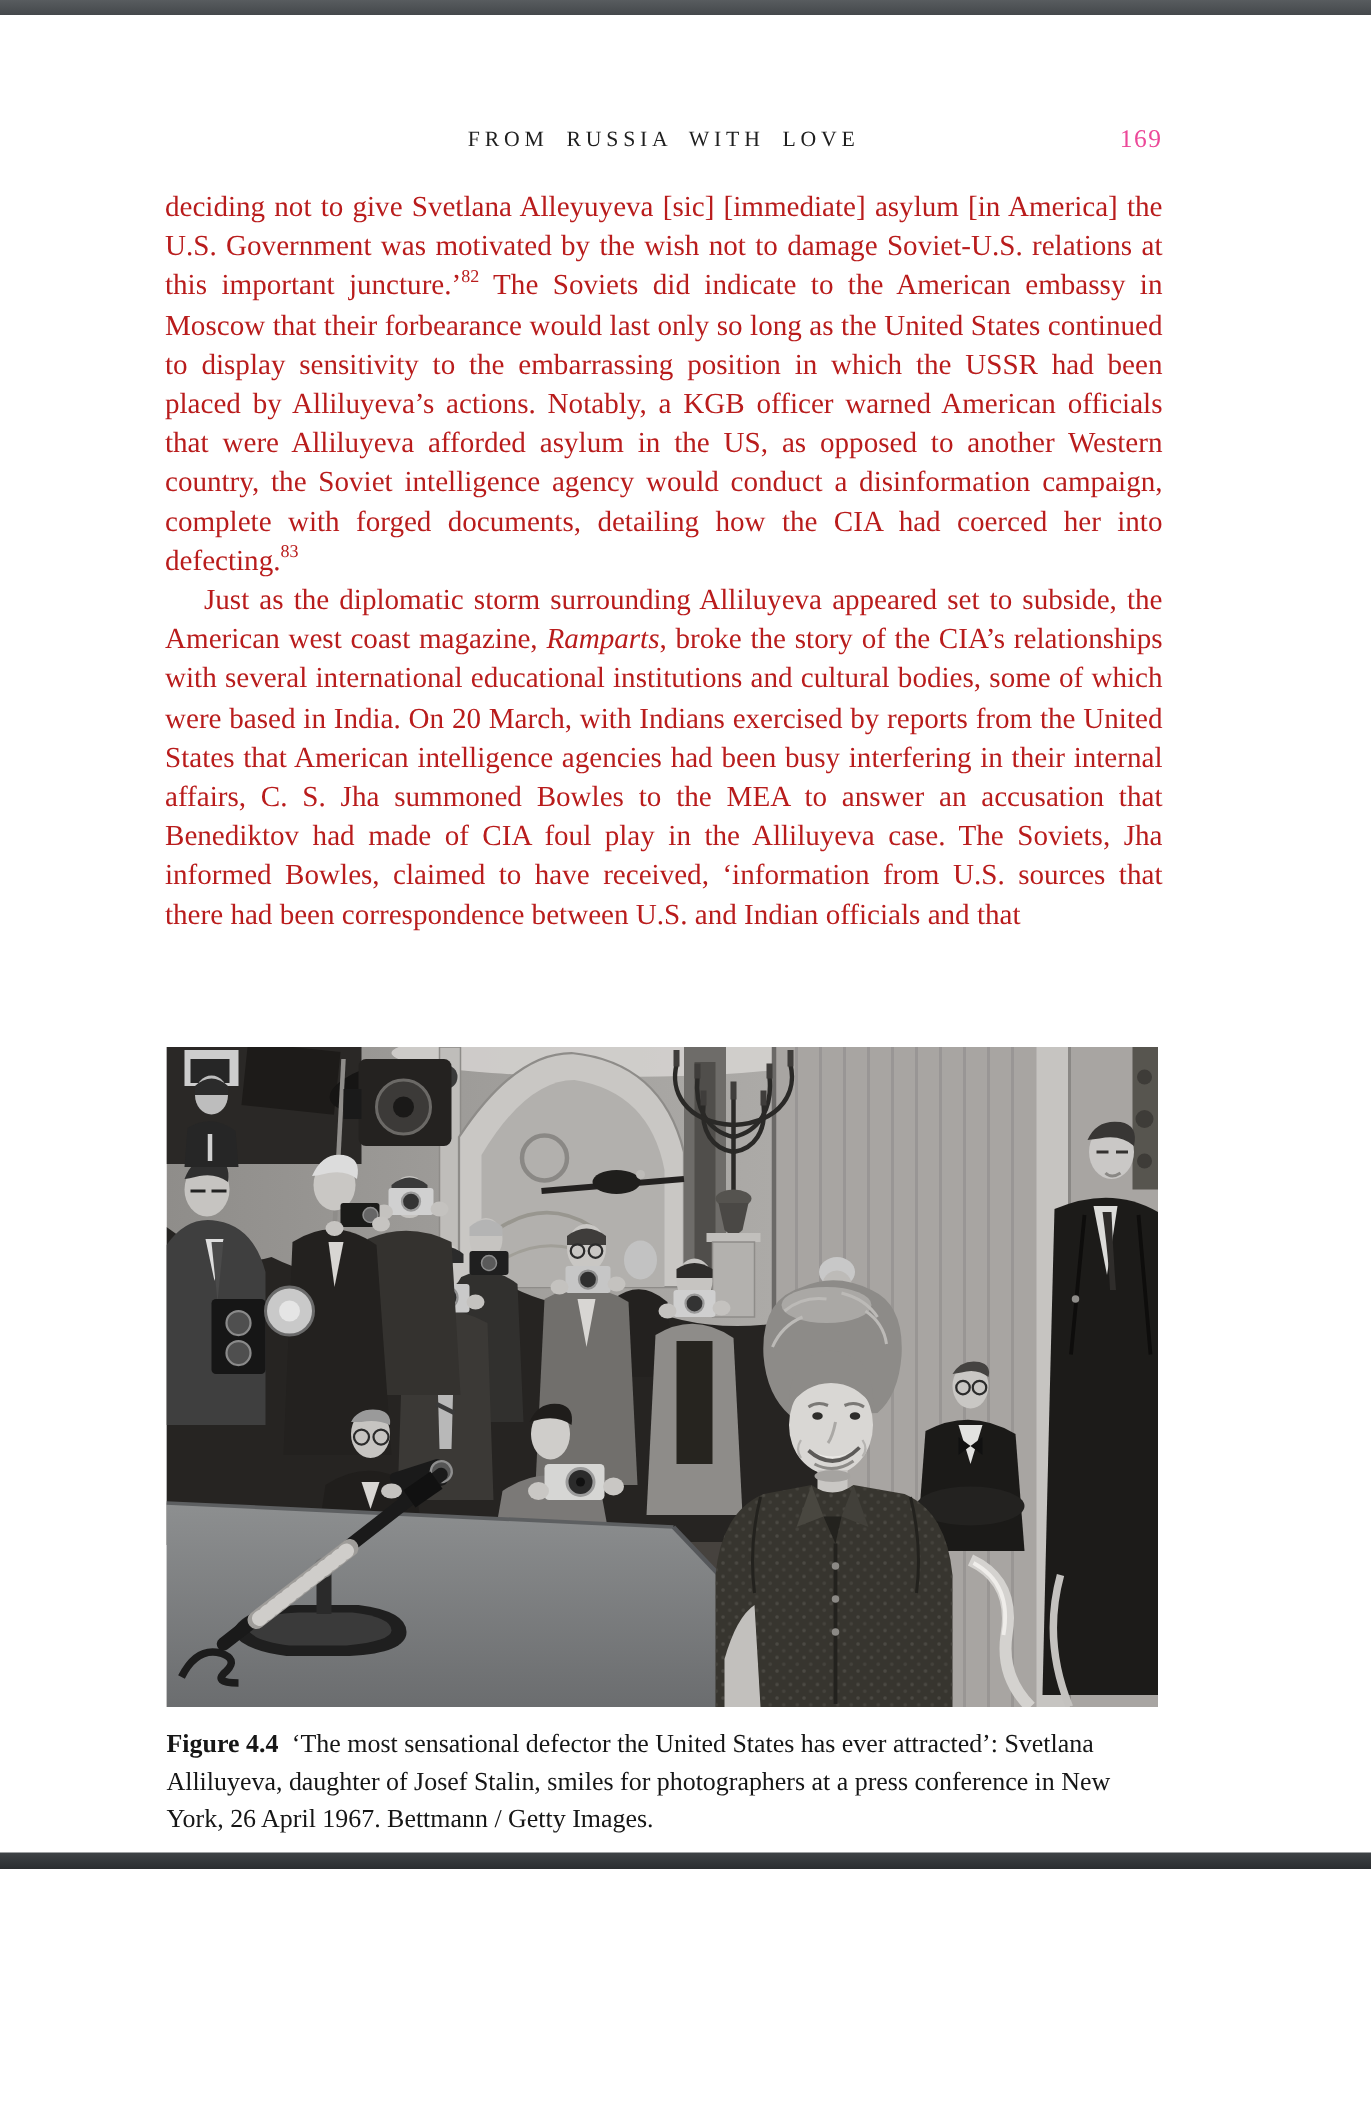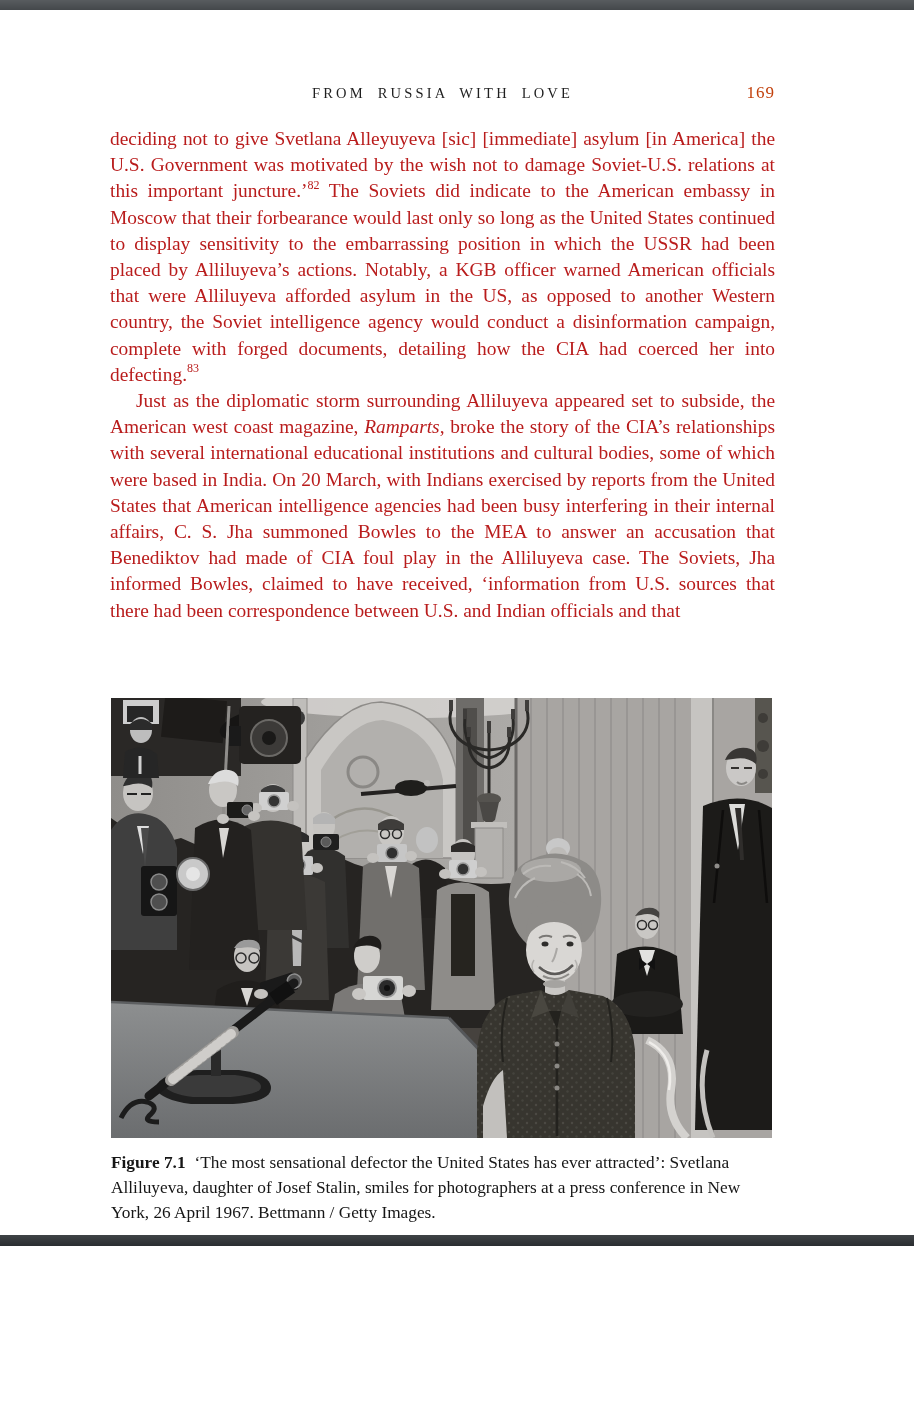--- a/index.html
+++ b/index.html
@@ -5,21 +5,21 @@
   html,body{margin:0;padding:0;background:#ffffff;}
   .page{position:relative;width:914px;height:1246px;background:#ffffff;overflow:hidden;
         font-family:"Liberation Serif", serif;color:#1b1b1b;padding-left:12px;}
   .top-bar{position:absolute;top:0;left:0;width:914px;height:10px;
            background:linear-gradient(#585c5f,#44484b);}
   .bottom-bar{position:absolute;bottom:0;left:0;width:914px;height:11px;
               background:linear-gradient(#3f4346,#2a2d30);}
   .page-header{position:absolute;top:85px;left:110px;width:665px;height:24px;}
   .running-title{display:block;text-align:center;font-size:14.5px;letter-spacing:3.2px;
                  word-spacing:5px;color:#1f1f1f;}
-  .page-number{position:absolute;right:0;top:-2px;font-size:17px;letter-spacing:1px;color:#c2410c;}
+  .page-number{position:absolute;right:0;top:-2px;font-size:17px;letter-spacing:1px;color:#ec4899;}
   .body-text{position:absolute;top:126px;left:110px;width:665px;
              font-size:19.4px;line-height:26.2px;text-align:justify;color:#b91c1c;}
   .body-text p{margin:0;}
   .body-text p.indented{text-indent:26px;}
   .body-text sup{font-size:12px;line-height:0;position:relative;top:-1px;vertical-align:super;}
   .figure-photo{position:absolute;left:111px;top:698px;width:661px;height:440px;}
   .figure-caption{position:absolute;left:111px;top:1150px;width:656px;
                   font-size:17.3px;line-height:25px;color:#161616;}
   .caption-label{font-weight:bold;margin-right:9px;}
 </style>
@@ -340,17 +340,17 @@
       <circle cx="446" cy="346" r="2.5" fill="#8b8985"></circle>
         <circle cx="446" cy="368" r="2.5" fill="#8b8985"></circle>
       <circle cx="446" cy="390" r="2.5" fill="#8b8985"></circle>
       <path d="M396,300 Q388,332 392,364" fill="none" stroke="#23221e" stroke-width="2"></path>
       <path d="M496,300 Q504,332 500,364" fill="none" stroke="#23221e" stroke-width="2"></path>
       <path d="M372,408 Q380,380 392,372 L396,440 L372,440 Z" fill="#c2c0bd"></path>
     </g>
   </svg>
 
   <div class="figure-caption">
-    <span class="caption-label">Figure 7.1</span><span>‘The most sensational defector the United States has ever attracted’: Svetlana Alliluyeva, daughter of Josef Stalin, smiles for photographers at a press conference in New York, 26 April 1967. Bettmann / Getty Images.</span>
+    <span class="caption-label">Figure 4.4</span><span>‘The most sensational defector the United States has ever attracted’: Svetlana Alliluyeva, daughter of Josef Stalin, smiles for photographers at a press conference in New York, 26 April 1967. Bettmann / Getty Images.</span>
   </div>
 
   <div class="bottom-bar"></div>
 </div>
 
 </body></html>

